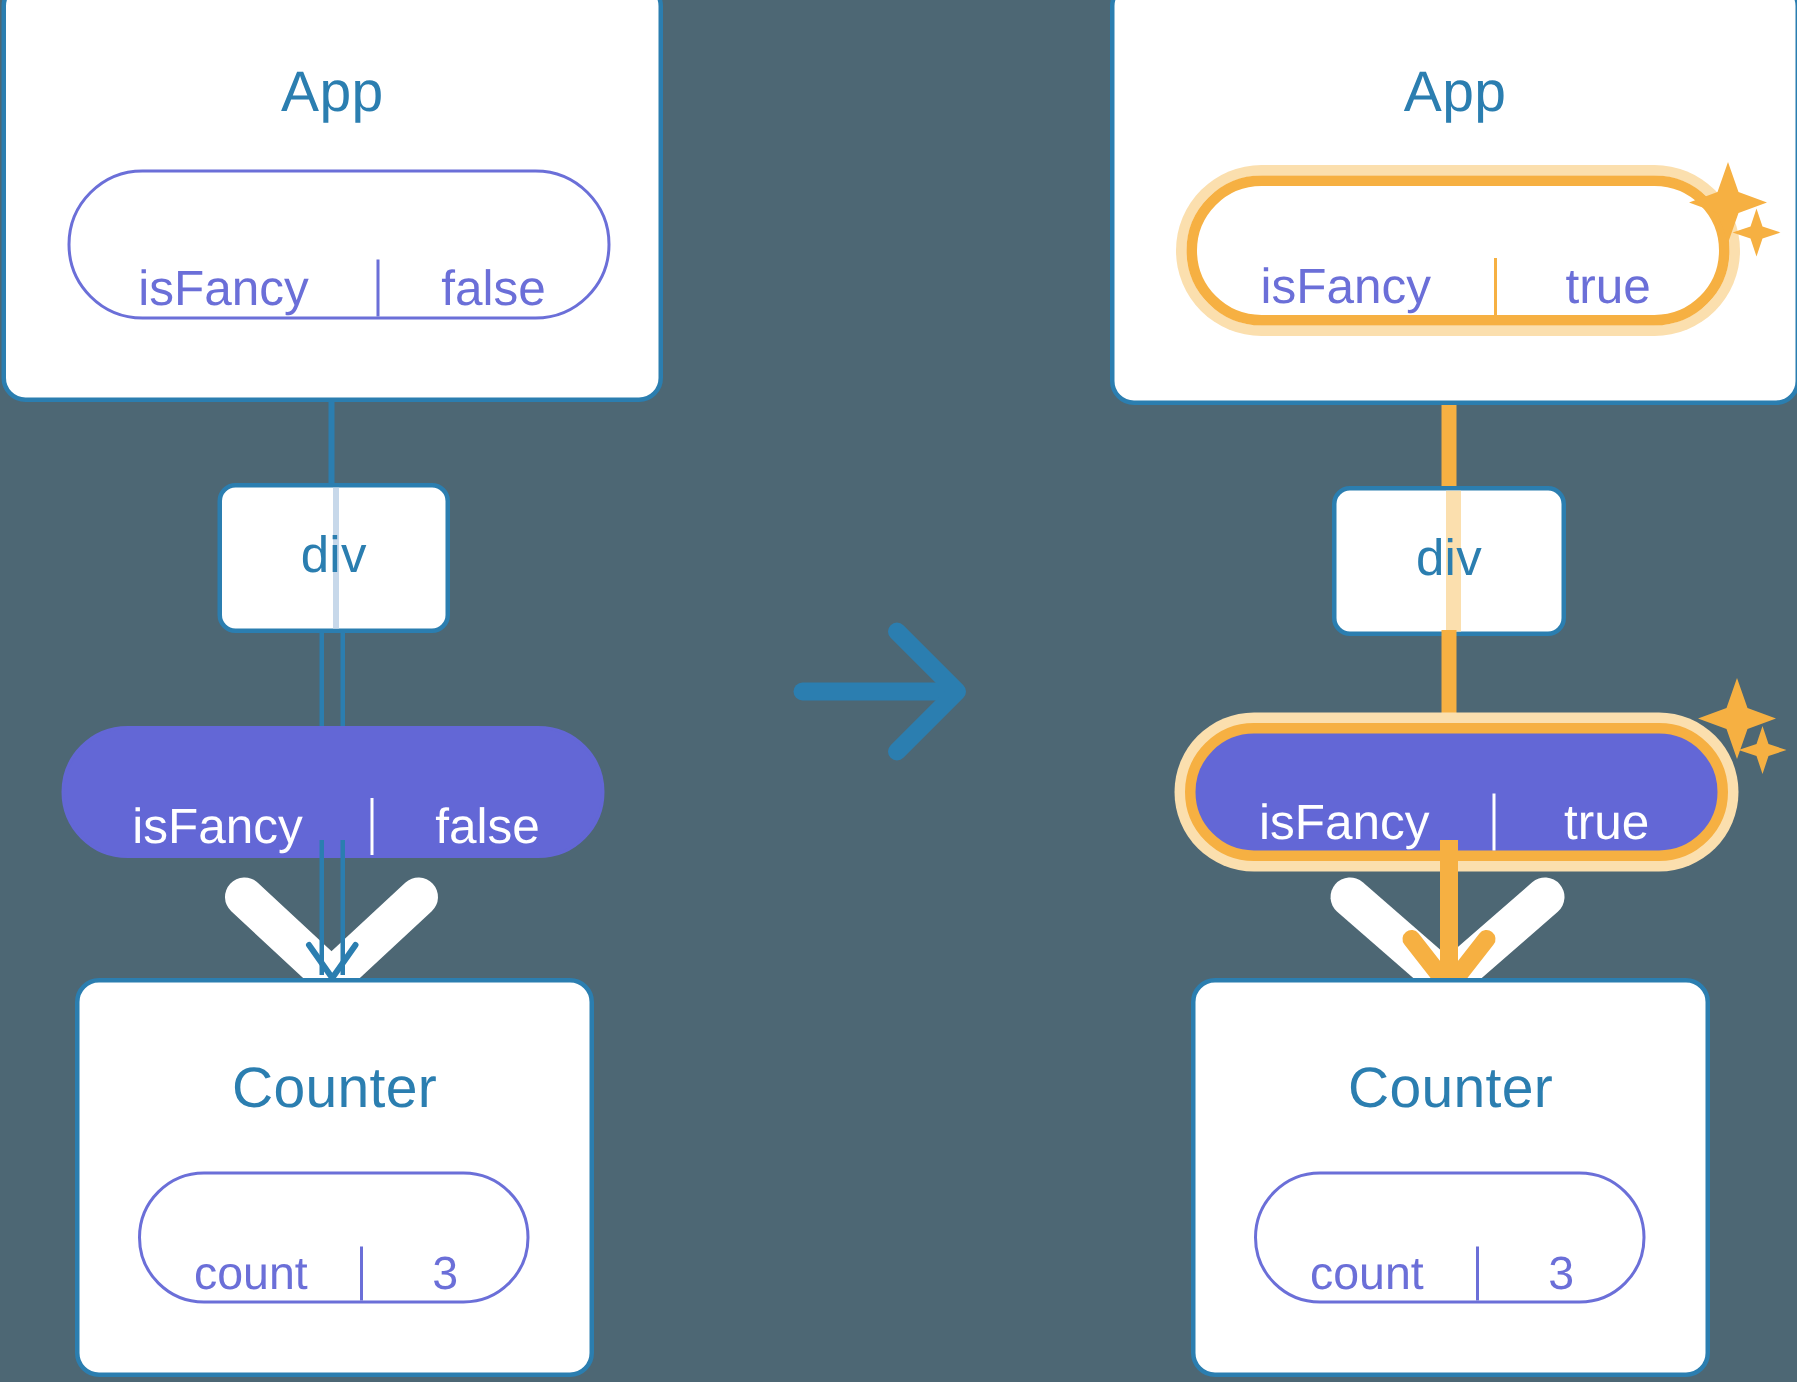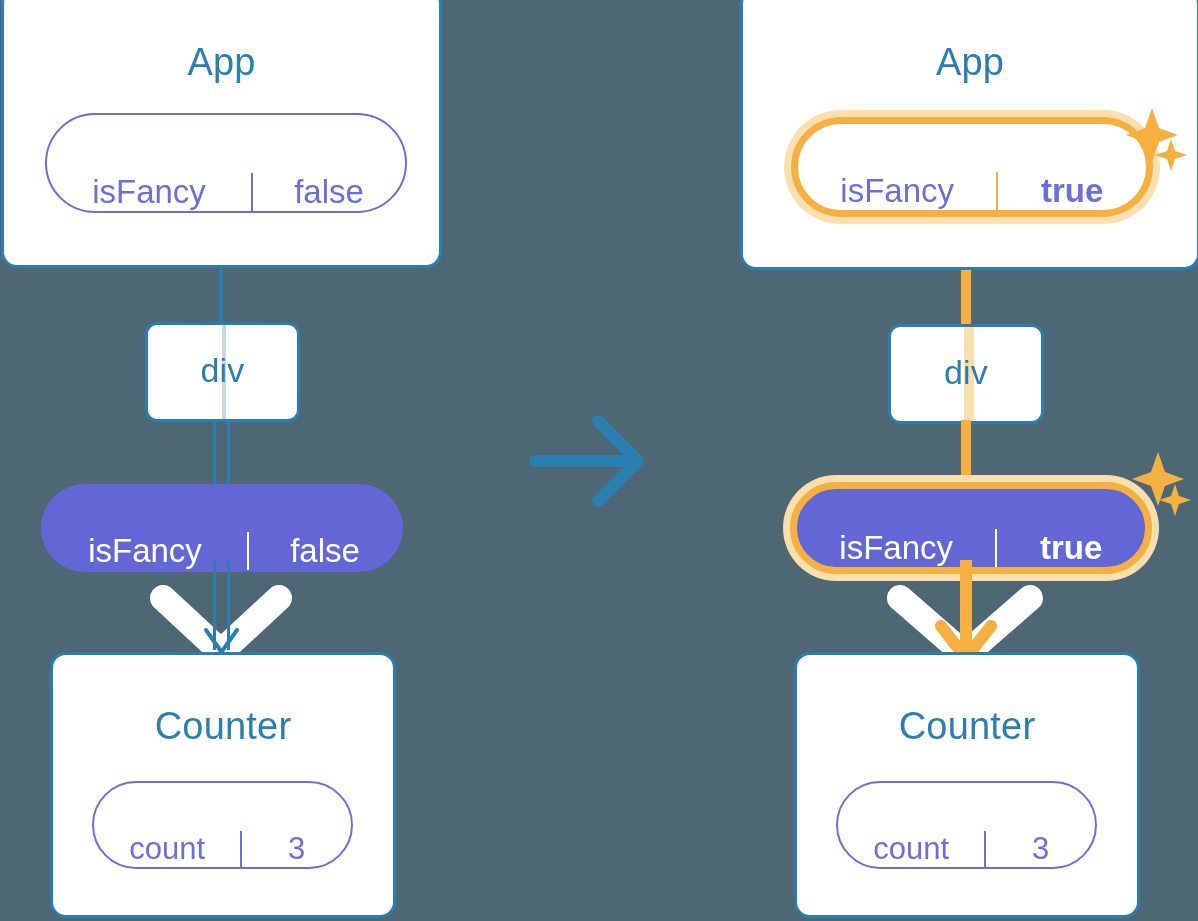--- a/index.html
+++ b/index.html
@@ -62,21 +62,21 @@
 
   
   .pill.hl{
     border-color:#f6b042;
     border-width:7px;
     box-shadow:0 0 0 7px #fbdfae;
   }
   .pill.hl.outline .cell.v{border-left:2px solid #f6b042;}
   .pill.hl.solid{border-color:#f6b042;}
 
-  .cell .val.bold{font-weight:bold;}
+  .cell .val.bold{font-weight:normal;}
 
   
   .wire{position:absolute;background:#2b7eb0;}
   .wire.amber{background:#f6b042;}
   .wire.pale{background:#fbdfae;}
   .wire.faint{background:#c7d8ea;}
 
   
   .rail{position:absolute;}
   .rail i{position:absolute;top:0;bottom:0;width:3px;background:#2b7eb0;}

